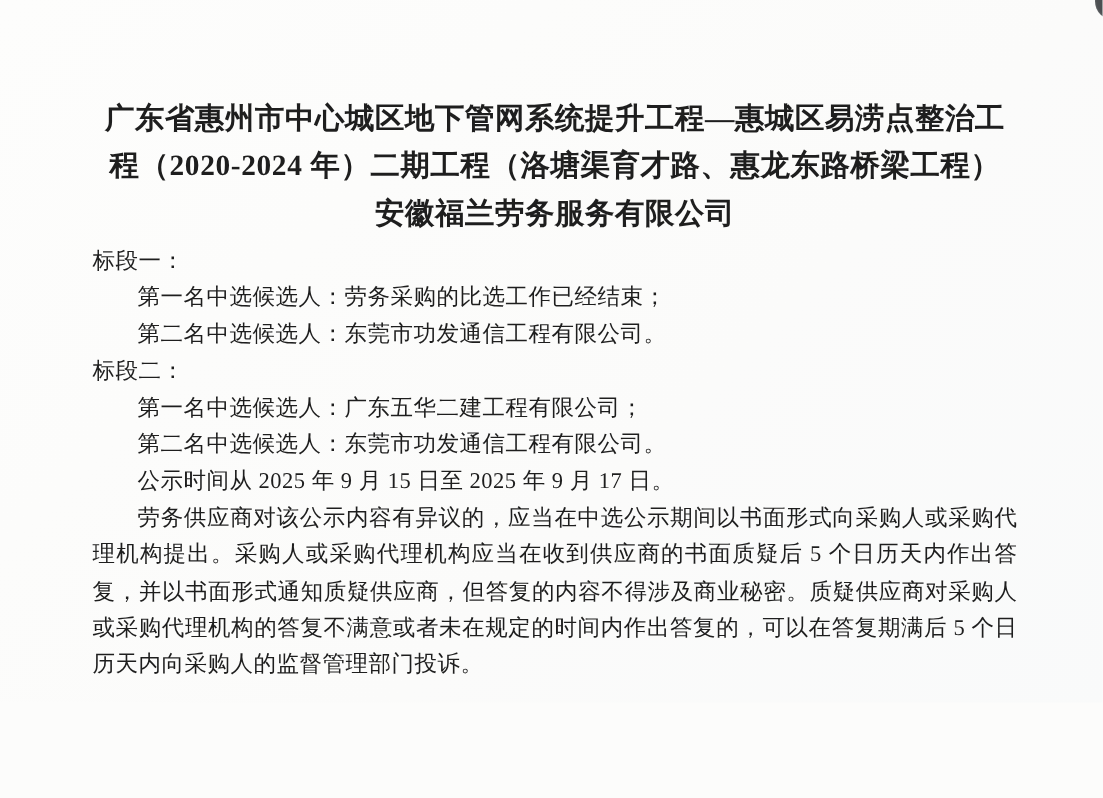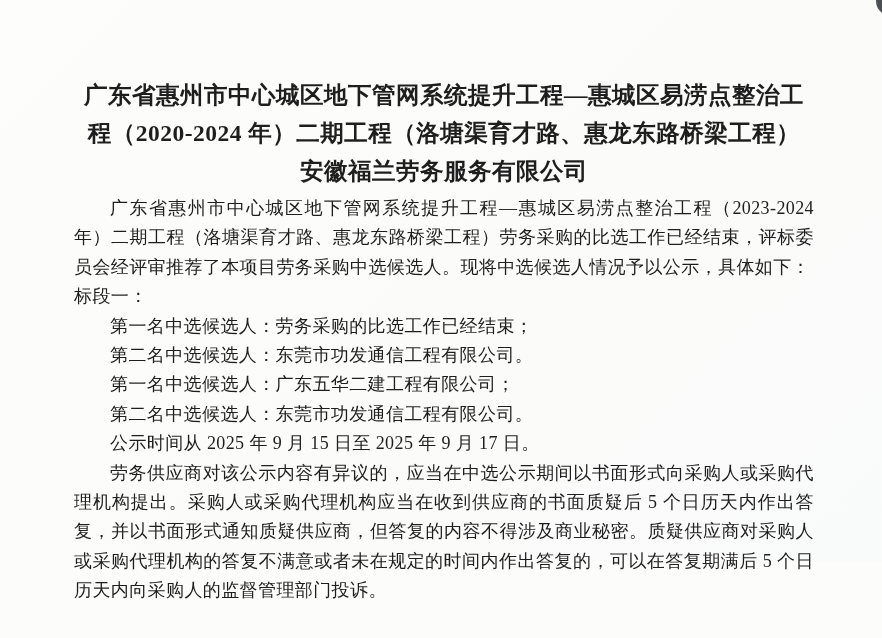--- a/index.html
+++ b/index.html
@@ -81,26 +81,26 @@
   <div class="content">
 
     <h1 class="doc-title">
       <span class="t-line">广东省惠州市中心城区地下管网系统提升工程—惠城区易涝点整治工</span>
       <span class="t-line">程（2020-2024 年）二期工程（洛塘渠育才路、惠龙东路桥梁工程）</span>
       <span class="t-line">安徽福兰劳务服务有限公司</span>
     </h1>
 
     <div class="body-text">
 
-      <p class="para">广东省惠州市中心城区地下管网系统提升工程—惠城区易涝点整治工程（2023-2024 年）二期工程（洛塘渠育才路、惠龙东路桥梁工程）劳务采购的比选工作已经结束，评标委员会经评审推荐了本项目劳务采购中选候选人。现将中选候选人情况予以公示，具体如下：</p>
 
       <p class="body-text section-heading">标段一：</p>
       <p class="candidate-line">第一名中选候选人：劳务采购的比选工作已经结束；</p>
       <p class="candidate-line">第二名中选候选人：东莞市功发通信工程有限公司。</p>
 
+      <p class="body-text section-heading">标段二：</p>
       <p class="candidate-line">第一名中选候选人：广东五华二建工程有限公司；</p>
       <p class="candidate-line">第二名中选候选人：东莞市功发通信工程有限公司。</p>
 
       <p class="candidate-line">公示时间从 2025 年 9 月 15 日至 2025 年 9 月 17 日。</p>
 
       <p class="para">劳务供应商对该公示内容有异议的，应当在中选公示期间以书面形式向采购人或采购代理机构提出。采购人或采购代理机构应当在收到供应商的书面质疑后 5 个日历天内作出答复，并以书面形式通知质疑供应商，但答复的内容不得涉及商业秘密。质疑供应商对采购人或采购代理机构的答复不满意或者未在规定的时间内作出答复的，可以在答复期满后 5 个日历天内向采购人的监督管理部门投诉。</p>
 
     </div>
   </div>
 </div>

